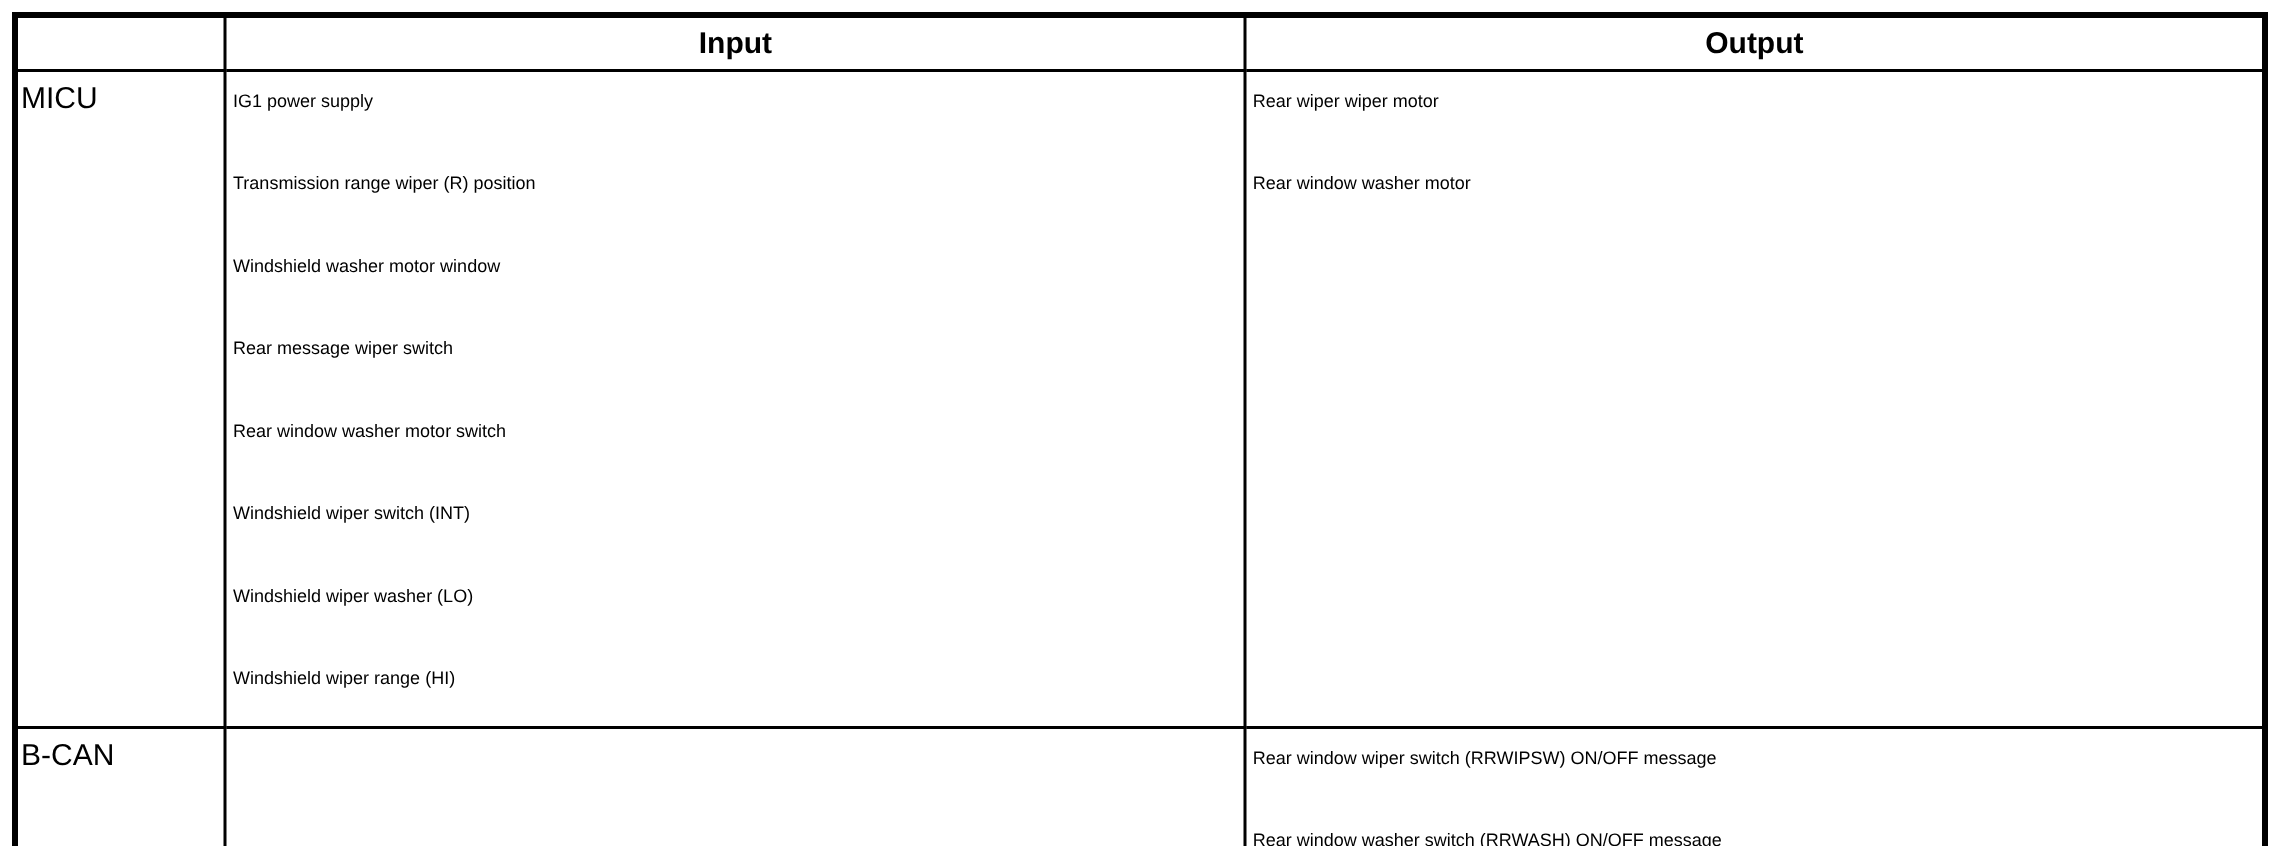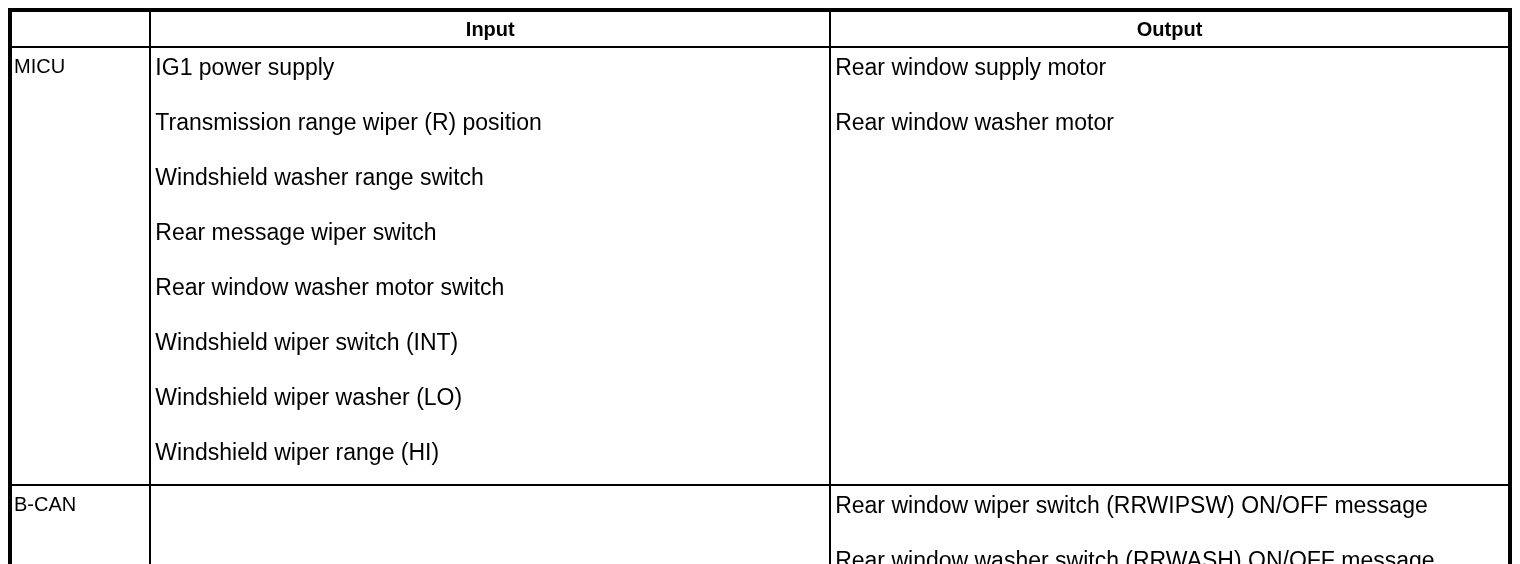--- a/index.html
+++ b/index.html
@@ -52,21 +52,21 @@
     padding: 7px 2px 6px 2px;
     line-height: 23px;
   }
   td.list-cell {
     vertical-align: top;
     padding: 8px 4px 7px 4px;
   }
   td.micu-row-cell { height: 421px; margin-top: 28px; }
   td.bcan-row-cell { height: 74px; }
   .line-item {
-    font-size: 23px;
+    font-size: 12px;
     line-height: 23px;
     margin: 0 0 32px 0;
     white-space: nowrap;
   }
   .line-item:last-child {
     margin-bottom: 0;
   }
 </style>
 </head>
 <body>
@@ -85,29 +85,29 @@
         <th class="header-cell">Output</th>
       </tr>
     </thead>
     <tbody>
 
     <tr>
           <td class="label-cell micu-row-cell">MICU</td>
           <td class="list-cell micu-row-cell">
             <div class="line-item">IG1 power supply</div>
             <div class="line-item">Transmission range wiper (R) position</div>
-            <div class="line-item">Windshield washer range switch</div>
+            <div class="line-item">Windshield washer motor window</div>
             <div class="line-item">Rear message wiper switch</div>
             <div class="line-item">Rear window washer motor switch</div>
             <div class="line-item">Windshield wiper switch (INT)</div>
             <div class="line-item">Windshield wiper washer (LO)</div>
             <div class="line-item">Windshield wiper range (HI)</div>
           </td>
           <td class="list-cell micu-row-cell">
-            <div class="line-item">Rear window supply motor</div>
+            <div class="line-item">Rear wiper wiper motor</div>
             <div class="line-item">Rear window washer motor</div>
           </td>
         </tr>
         <tr>
           <td class="label-cell bcan-row-cell">B-CAN</td>
           <td class="list-cell bcan-row-cell"></td>
           <td class="list-cell bcan-row-cell">
             <div class="line-item">Rear window wiper switch (RRWIPSW) ON/OFF message</div>
             <div class="line-item">Rear window washer switch (RRWASH) ON/OFF message</div>
           </td>

